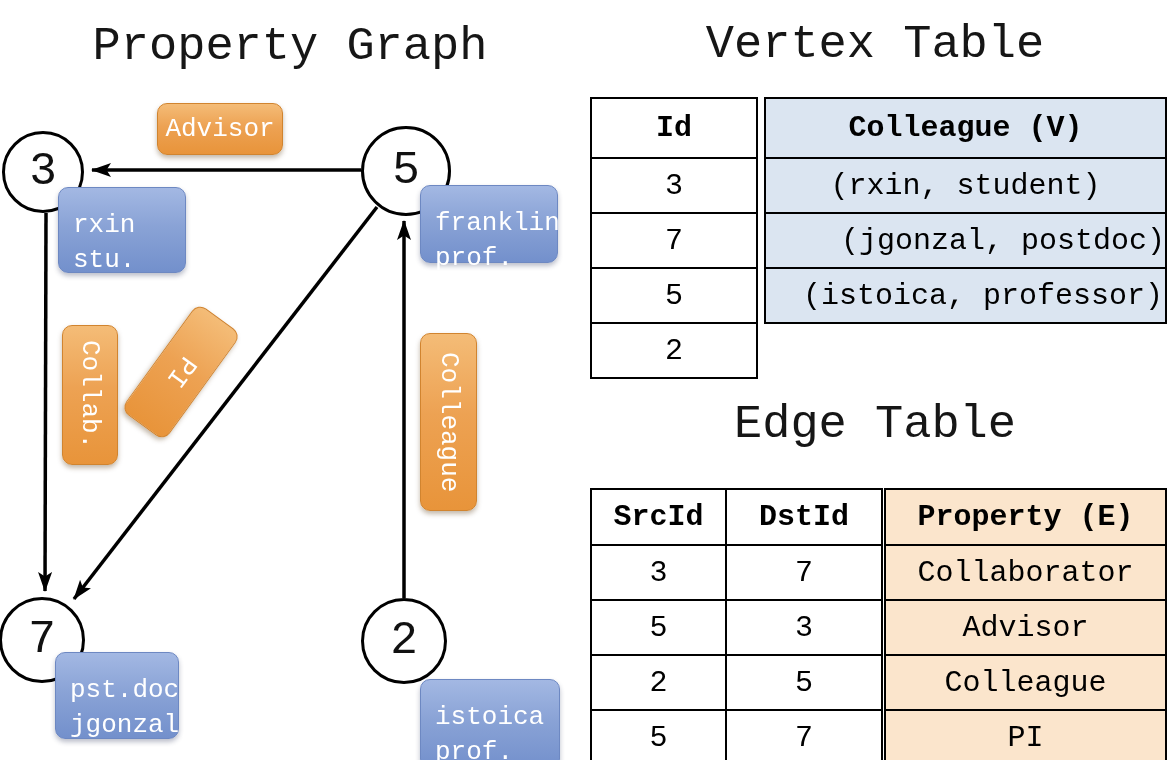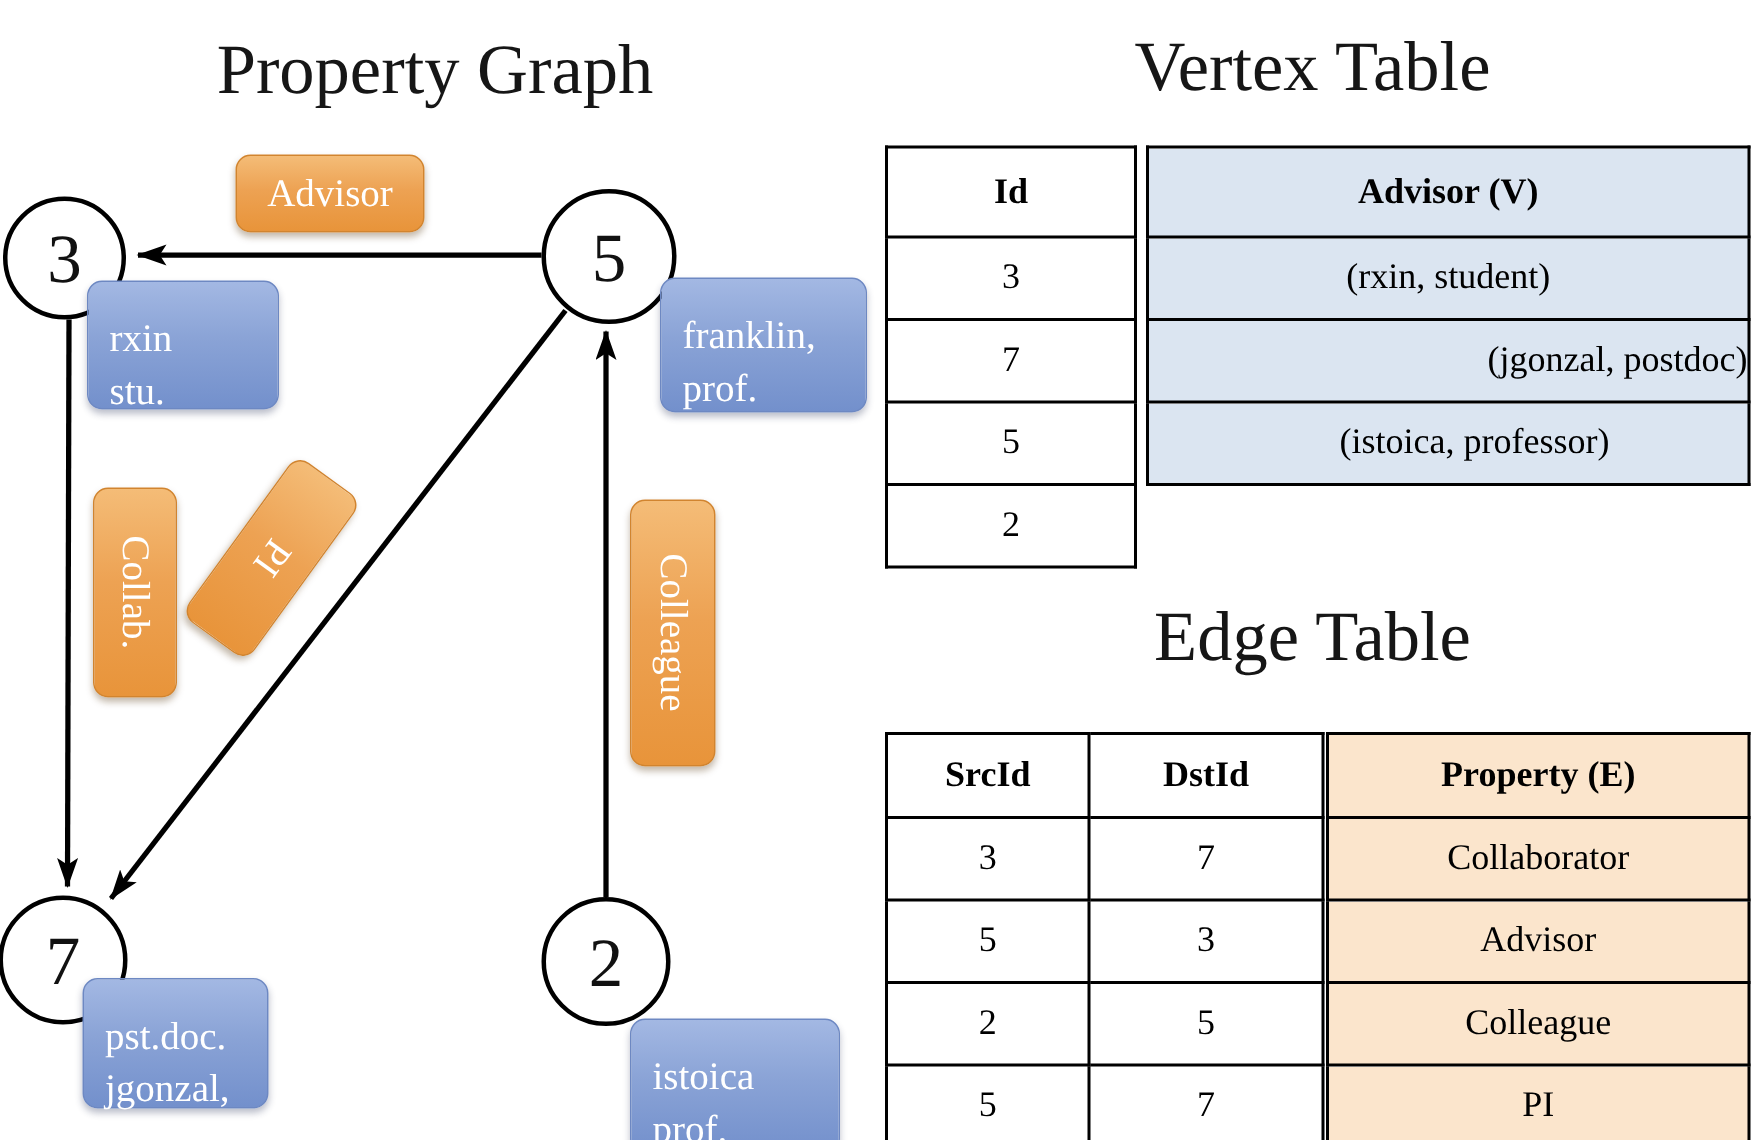--- a/index.html
+++ b/index.html
@@ -1,18 +1,18 @@
 <!DOCTYPE html>
 <html style="--vertex_accent: #dbe5f1; --edge_accent: #fbe5cc; --orange_label: #eda253; --blue_label: #8aa3d6;"><head>
 <meta charset="utf-8">
 <style>
   html,body { margin:0; padding:0; background:#fff; }
   .stage {
     position:relative; width:1170px; height:760px; overflow:hidden;
-    background:#fff; font-family:Liberation Serif, serif; color:#000;
+    background:#fff; font-family:Liberation Mono, monospace; color:#000;
   }
   .pane-title {
     position:absolute; margin:0; font-weight:normal; font-size:47px;
     letter-spacing:0px; color:#161616; text-align:center; white-space:nowrap;
   }
   #graph-title   { left:0;   width:580px; top:20px; }
   #vertex-title  { left:580px; width:590px; top:18px; }
   #edge-title    { left:580px; width:590px; top:398px; }
 
   
@@ -39,21 +39,21 @@
     box-shadow:0 3px 5px rgba(30,40,80,0.30);
   }
   .tag.center { display:flex; align-items:center; justify-content:center; }
   .tag.vert   { display:flex; align-items:center; justify-content:center; }
   .tag.vert span { writing-mode:vertical-rl; }
   .tag.lines  { padding:20px 6px 0 14px; line-height:35px; }
 
   
   .tbl {
     position:absolute; border-collapse:collapse; table-layout:fixed;
-    font-size:24px;
+    font-size:30px;
   }
   .tbl td {
     border:2.5px solid #000; text-align:center; vertical-align:middle;
     padding:0; overflow:hidden;
   }
   .tbl td.hdr { font-weight:bold; }
   .vfill { background:var(--vertex_accent,#dbe5f1); }
   .efill { background:var(--edge_accent,#fbe5cc); }
 </style>
 </head>
@@ -98,21 +98,21 @@
     <span>PI</span>
   </div>
   <div class="tag orange vert" style="left:420px; top:333px; width:57px; height:178px;">
     <span>Colleague</span>
   </div>
 
   <div class="tag blue lines" style="left:58px; top:187px; width:128px; height:86px;">
     <div>rxin</div>
     <div>stu.</div>
   </div>
-  <div class="tag blue lines" style="left:440px; top:185px; width:138px; height:90px;">
+  <div class="tag blue lines" style="left:420px; top:185px; width:138px; height:78px;">
     <div>franklin,</div>
     <div>prof.</div>
   </div>
   <div class="tag blue lines" style="left:55px; top:652px; width:124px; height:87px;">
     <div>pst.doc.</div>
     <div>jgonzal,</div>
   </div>
   <div class="tag blue lines" style="left:420px; top:650px; width:140px; height:90px;margin-top:29px;">
     <div>istoica</div>
     <div>prof.</div>
@@ -136,21 +136,21 @@
         </tr>
     <tr>
           <td style="height:53px;">2</td>
         </tr>
   </tbody>
     </table>
 
   <table class="tbl" style="left:764px; top:97px; width:403px;">
     <tbody>
         <tr>
-          <td class="hdr vfill" style="height:58px;">Advisor (V)</td>
+          <td class="hdr vfill" style="height:58px;">Colleague (V)</td>
         </tr>
     <tr>
           <td class="vfill" style="height:53px;">(rxin, student)</td>
         </tr>
     <tr>
           <td class="vfill" style="height:53px;text-align:right;">(jgonzal, postdoc)</td>
         </tr>
     <tr>
           <td class="vfill" style="height:53px;padding-left:35px;">(istoica, professor)</td>
         </tr>

